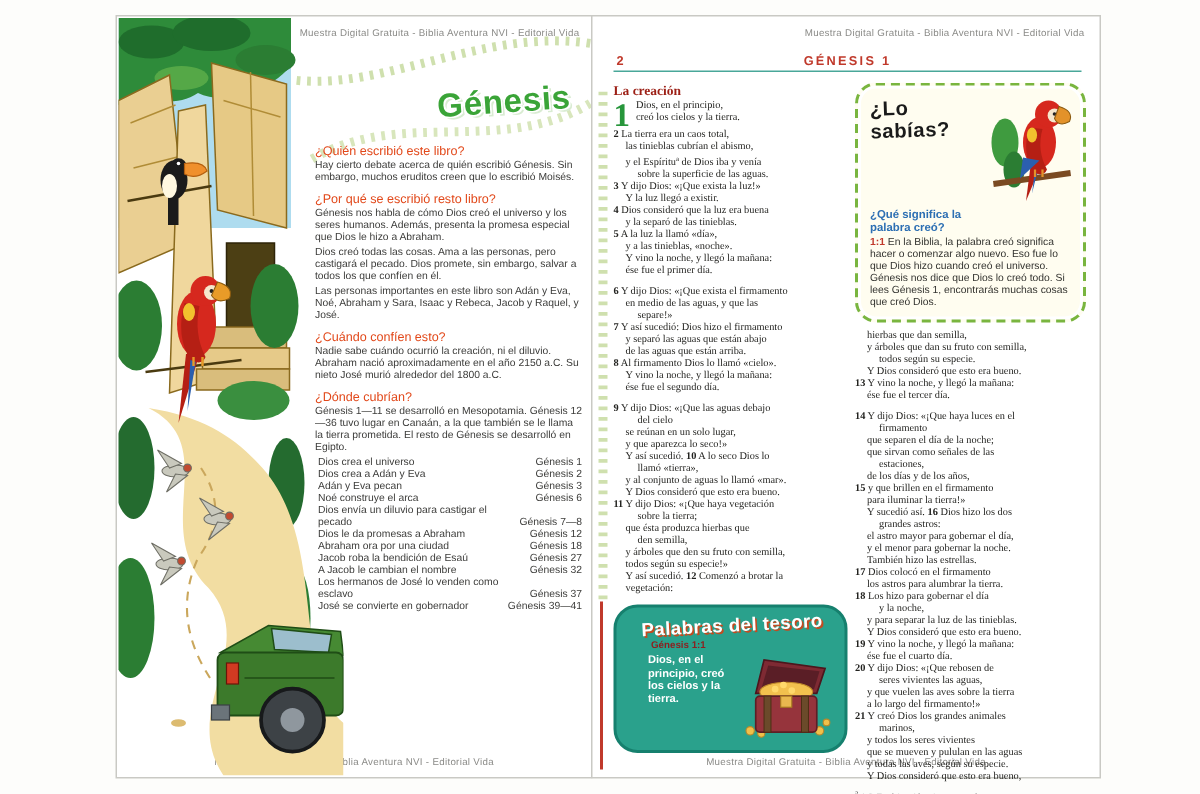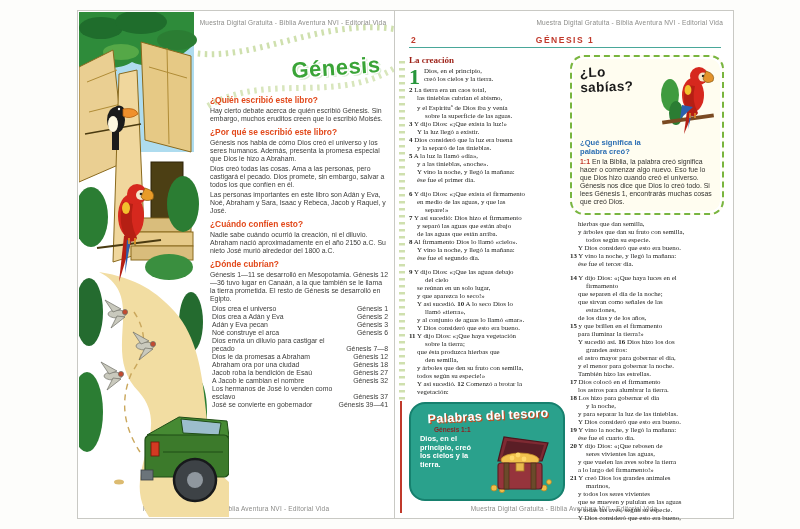--- a/index.html
+++ b/index.html
@@ -11,21 +11,21 @@
   .pg-header,.pg-footer{position:absolute;font-size:6.5px;color:#8b8b88;letter-spacing:.2px;}
   .pg-footer{bottom:6px;width:100%;text-align:center;}
   
   #jungle{position:absolute;left:1px;top:1px;z-index:1;pointer-events:none;}
   #lp-header{top:8px;left:120px;width:190px;text-align:center;z-index:3;}
   #lp-deco{position:absolute;left:90px;top:0;z-index:0;pointer-events:none;}
   #genesis-title{position:absolute;left:198px;top:44px;width:120px;text-align:center;
      font-size:22px;font-weight:bold;color:#3aa437;transform:rotate(-4deg);letter-spacing:.5px;
      text-shadow:1px 1px 0 #fff,-1px -1px 0 #fff,1px -1px 0 #fff,-1px 1px 0 #fff,2px 2px 0 #d9ecd2;z-index:3;}
   #lp-text{position:absolute;left:132px;top:80px;width:178px;z-index:2;}
-  .qh{font-size:8.4px;font-weight:bold;color:#e2491b;line-height:9px;margin:5px 0 2px 0;}
+  .qh{font-size:8.4px;font-weight:normal;color:#e2491b;line-height:9px;margin:5px 0 2px 0;}
   .qa{font-size:6.9px;line-height:8px;margin:0 0 2px 0;color:#3c3c3a;}
   #stories{margin-top:1px;}
   .srow{display:flex;align-items:flex-end;font-size:6.9px;line-height:8px;color:#3c3c3a;}
   .st{flex:1;padding-left:2px;}
   .sr{white-space:nowrap;padding-left:4px;text-align:right;}
   
   #rp-header{top:8px;right:10px;width:250px;text-align:right;}
   #rp-refrow{position:absolute;top:24px;left:14px;right:12px;height:12px;
      border-bottom:1.5px solid #49a799;color:#c0392b;font-weight:bold;font-size:8.5px;}
   #rp-pagenum{position:absolute;left:2px;top:0;}
@@ -55,21 +55,21 @@
   #sabias-sub{font-size:7.6px;font-weight:bold;color:#2d6fb3;line-height:8.5px;width:80px;margin-top:46px;}
   #sabias-body{font-size:6.9px;line-height:8px;color:#33332f;margin-top:2px;}
   #sabias-ref{color:#c0392b;font-weight:bold;}
   #sabias-parrot{float:right;margin:-2px -3px 1px 2px;}
   
   #tesoro{margin-top:6px;background:#2aa18c;border:2px solid #16806e;border-radius:16px;
      font-family:"Liberation Sans",sans-serif;padding:5px 7px 6px 9px;width:136px;}
   #tesoro-title{font-size:12.5px;font-weight:bold;color:#fff;text-align:center;
      transform:rotate(-3deg);letter-spacing:.3px;text-shadow:1.2px 1.2px 0 #c44b20;}
   #tesoro-ref{font-size:6.5px;font-weight:bold;color:#8e1f1f;margin:3px 0 2px 14px;}
-  #tesoro-flex{display:flex;}
+  #tesoro-flex{display:flex;margin-left:12px;}
   #tesoro-verse{width:62px;font-size:7.4px;font-weight:bold;color:#fff;line-height:8.6px;}
   #footnote{margin-top:5px;font-size:6.4px;color:#333;font-family:"Liberation Serif",serif;}
   #footnote .fm{font-size:5px;vertical-align:super;}
   #footnote .fr{font-weight:bold;}
   #footnote .fi{font-style:italic;}
 </style>
 </head>
 <body>
 
 <div class="page" id="page-left">
@@ -160,21 +160,21 @@
     </g>
   </svg>
 
   <div class="pg-header" id="lp-header">Muestra Digital Gratuita - Biblia Aventura NVI - Editorial Vida</div>
   <div id="genesis-title">Génesis</div>
 
   <div id="lp-text">
     <div id="questions">
         <div class="qh">¿Quién escribió este libro?</div>
         <div class="qa">Hay cierto debate acerca de quién escribió Génesis. Sin embargo, muchos eruditos creen que lo escribió Moisés.</div>
-        <div class="qh">¿Por qué se escribió este libro?</div>
+        <div class="qh">¿Por qué se escribió resto libro?</div>
         <div class="qa">Génesis nos habla de cómo Dios creó el universo y los seres humanos. Además, presenta la promesa especial que Dios le hizo a Abraham.</div>
         <div class="qa">Dios creó todas las cosas. Ama a las personas, pero castigará el pecado. Dios promete, sin embargo, salvar a todos los que confíen en él.</div>
         <div class="qa">Las personas importantes en este libro son Adán y Eva, Noé, Abraham y Sara, Isaac y Rebeca, Jacob y Raquel, y José.</div>
         <div class="qh">¿Cuándo confíen esto?</div>
         <div class="qa">Nadie sabe cuándo ocurrió la creación, ni el diluvio. Abraham nació aproximadamente en el año 2150 a.C. Su nieto José murió alrededor del 1800 a.C.</div>
         <div class="qh">¿Dónde cubrían?</div>
         <div class="qa">Génesis 1—11 se desarrolló en Mesopotamia. Génesis 12—36 tuvo lugar en Canaán, a la que también se le llama la tierra prometida. El resto de Génesis se desarrolló en Egipto.</div>
       </div>
     <div id="stories">
         <div class="srow">

